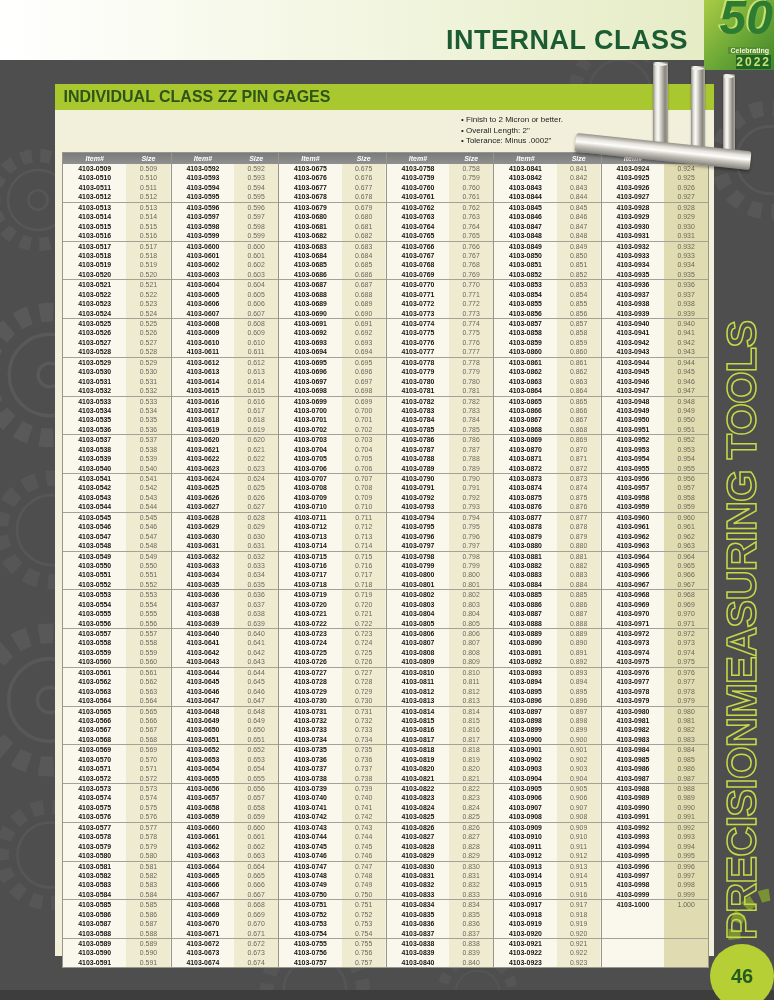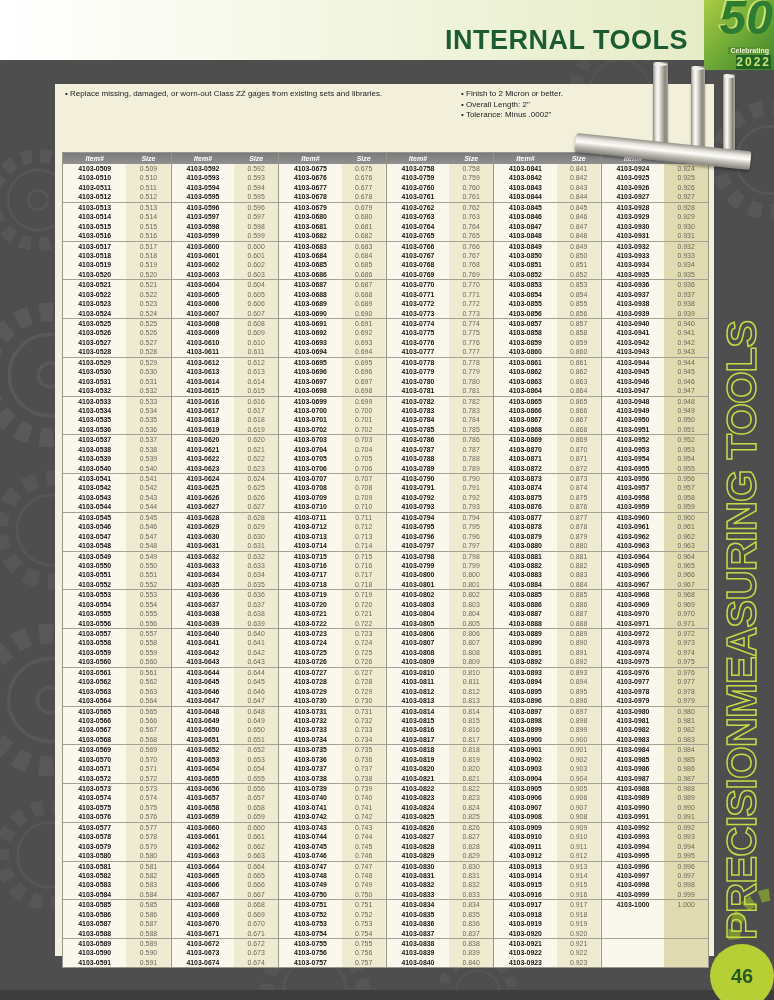--- a/index.html
+++ b/index.html
@@ -87,32 +87,34 @@
   </svg>
 <svg class="gear" style="left:560px;top:30px;width:120px;height:120px" viewBox="0 0 100 100">
     <circle cx="50" cy="50" r="37" fill="none" stroke="#5a5a5a" stroke-width="11" stroke-dasharray="8 7"></circle>
     <circle cx="50" cy="50" r="25" fill="none" stroke="#5a5a5a" stroke-width="2"></circle>
   </svg>
 <svg class="gear gear-green" style="left:720px;top:880px;width:110px;height:110px" viewBox="0 0 100 100">
     <circle cx="50" cy="50" r="37" fill="none" stroke="#7f9a33" stroke-width="11" stroke-dasharray="9 7"></circle>
   </svg>
 
 <div class="banner">
-  <div class="banner-title">INTERNAL TOOLS</div>
+  <div class="banner-title">INTERNAL CLASS</div>
 </div>
 <div class="logo">
   <div class="logo-number">50</div>
   <div class="logo-caption">Celebrating</div>
   <div class="logo-year">2022</div>
 </div>
 
 <div class="panel">
+  <div class="section-header">
+    <span class="section-title">INDIVIDUAL CLASS ZZ PIN GAGES</span>
+  </div>
   <div class="bullets">
     <ul class="bullets-left">
-      <li>Replace missing, damaged, or worn-out Class ZZ gages from existing sets and libraries.</li>
     </ul>
     <ul class="bullets-right">
       <li>Finish to 2 Micron or better.</li>
       <li>Overall Length: 2"</li>
       <li>Tolerance: Minus .0002"</li>
     </ul>
   </div>
 
   <div class="pins">
     <div class="pin" style="left:80px;top:6px;width:15px;height:90px"></div>

